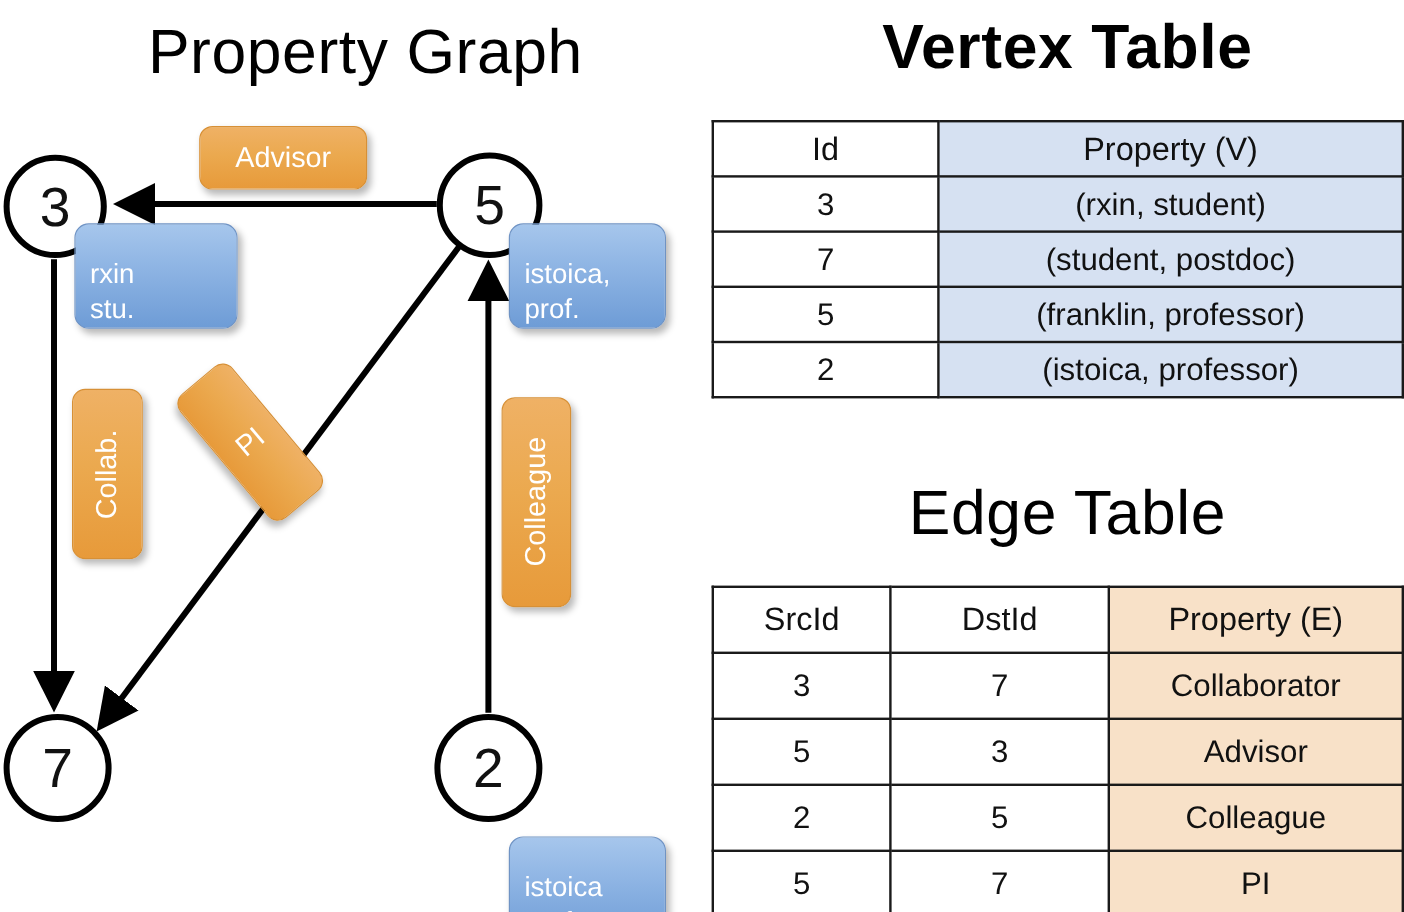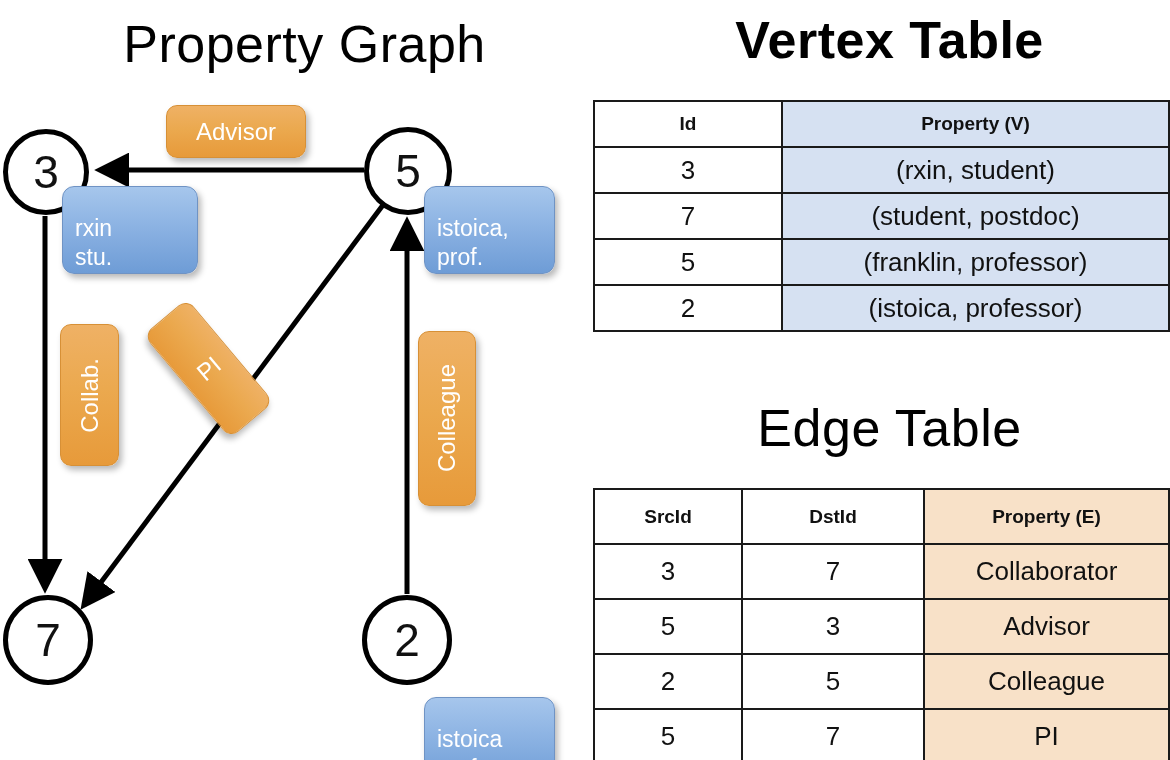--- a/index.html
+++ b/index.html
@@ -111,22 +111,22 @@
   .data-table td, .data-table th {
     border: 2px solid #1a1a1a;
     text-align: center;
     font-weight: 300;
     font-size: 26px;
     color: #111;
     padding: 3px 2px;
     background: #ffffff;
   }
   .data-table th {
-    font-weight: bold;
-    font-size: 19px;
+    font-weight: normal;
+    font-size: 27px;
   }
   .vt-prop { background: #d6e1f2 !important; border-left: 4px solid #1a1a1a; }
   .et-prop { background: #f8e1c8 !important; border-left: 4px solid #1a1a1a; }
 
   #vertex-table { left: 593px; top: 100px; width: 575px; }
   #vertex-table col.c-id   { width: 188px; }
   #vertex-table col.c-prop { width: 387px; }
   #vertex-table tr { height: 46px; }
 
   #edge-table { left: 593px; top: 488px; width: 575px; }

